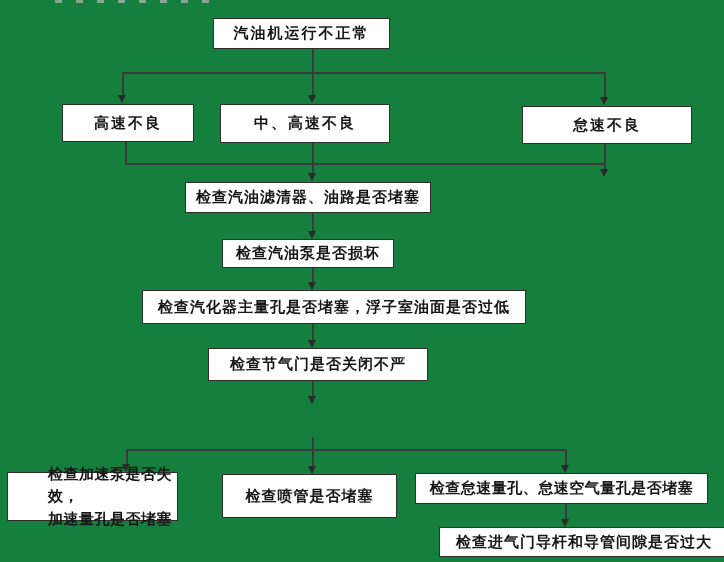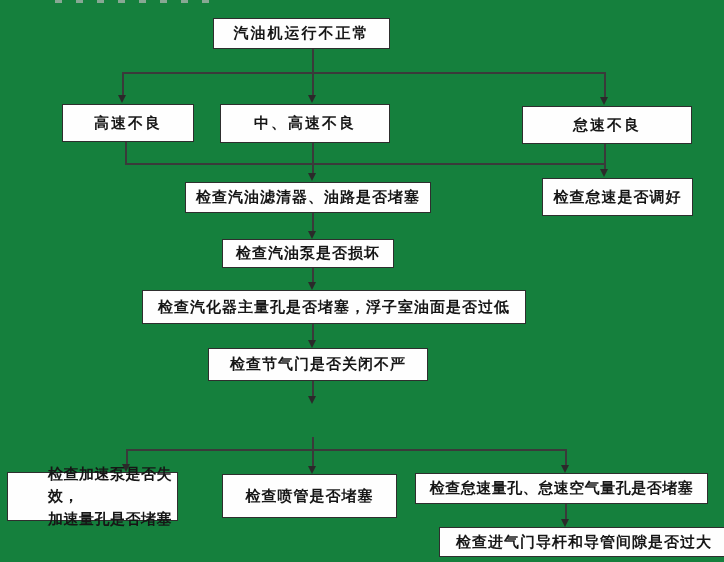--- a/index.html
+++ b/index.html
@@ -59,21 +59,20 @@
   <div class="edge-artifact"></div>
 
   <div class="node" style="left:213px;top:18px;width:177px;height:31px;">汽油机运行不正常</div>
 
   <div class="node" style="left:62px;top:104px;width:132px;height:38px;">高速不良</div>
 
   <div class="node" style="left:220px;top:104px;width:170px;height:39px;">中、高速不良</div>
 
   <div class="node" style="left:522px;top:106px;width:170px;height:38px;">怠速不良</div>
 
-  <div class="node ls1" style="left:542px;top:178px;width:151px;height:38px;">检查怠速是否调好</div>
 
   <div class="node ls1" style="left:185px;top:182px;width:246px;height:31px;">检查汽油滤清器、油路是否堵塞</div>
 
   <div class="node ls1" style="left:222px;top:239px;width:172px;height:29px;">检查汽油泵是否损坏</div>
 
   <div class="node ls1" style="left:114px;top:290px;width:384px;height:34px;margin-left:28px;">检查汽化器主量孔是否堵塞，浮子室油面是否过低</div>
 
   <div class="node ls1" style="left:208px;top:348px;width:220px;height:33px;">检查节气门是否关闭不严</div>
 
 

